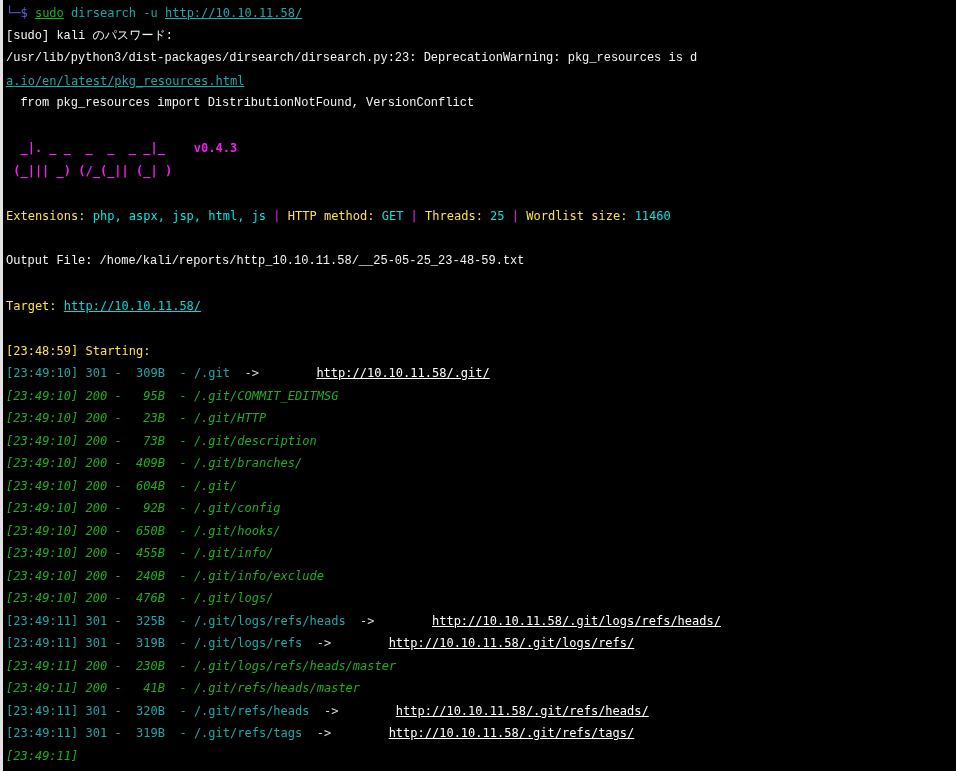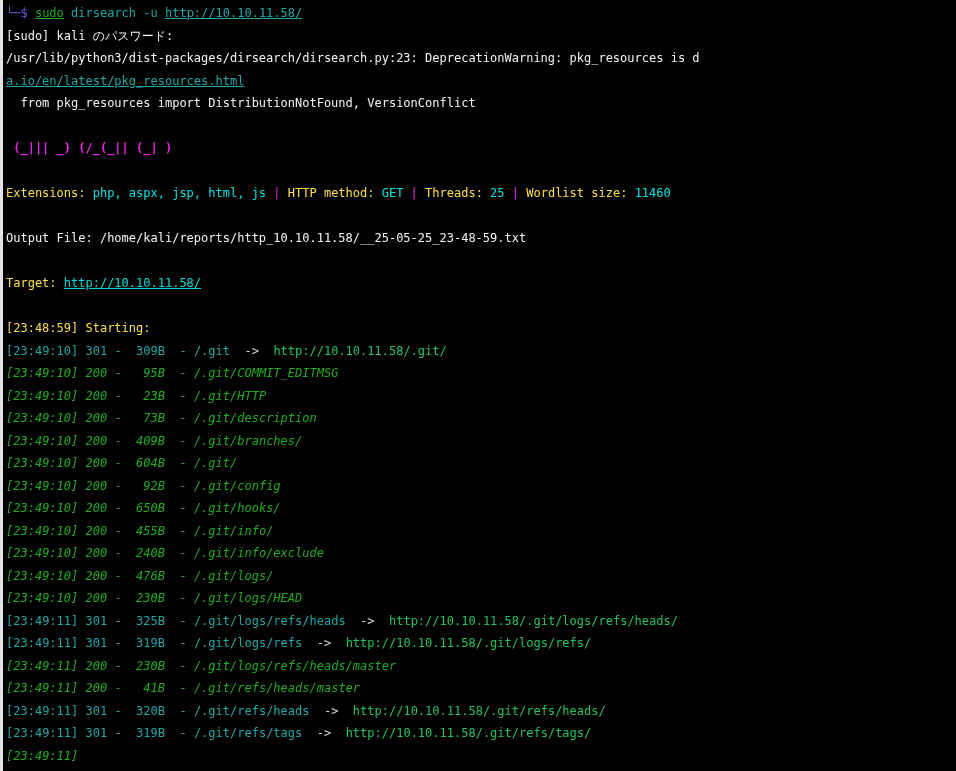--- a/index.html
+++ b/index.html
@@ -10,51 +10,52 @@
     background:#000;
     overflow:hidden;
     border-left:3px solid #e2e2e2;
     padding:2px 0 0 3px;
     font-family:"DejaVu Sans Mono","Liberation Mono",monospace;
     font-size:12px;
     color:#f5f5f5;
     cursor:text;
   }
   .line{height:22.5px;line-height:22.5px;white-space:pre;overflow:hidden;}
-  .c-white{color:#f5f5f5;}
+  .c-white{color:#f5f5f5;font-family:Liberation Mono, monospace;}
   .c-yellow{color:#fde047;}
   .c-cyan{color:#00e5e5;text-align:center;}
   .c-teal{color:#1fa8a8;}
   .c-magenta{color:#ee22ee;}
   .c-green{color:#1fae1f;}
   .c-blue{color:#6060e8;}
   .u{text-decoration:underline;}
   .banner{color:#ee22ee;font-weight:bold;}
   .row.success{color:#1fae1f;font-style:italic;}
   .row.redirect{color:#1fa8a8;}
   .row .arrow{color:#d8d8d8;}
-  .row .url{color:#22c55e;}
+  .row .url{color:#ffffff;text-decoration:underline;margin-left:43px;}
 </style>
 </head>
 <body>
 
 <div id="terminal">
 
   <div class="line"><span class="c-blue">└─$ </span><span class="c-green u">sudo</span><span class="c-teal"> dirsearch -u </span><span class="c-teal u">http://10.10.11.58/</span></div>
 
   <div class="line c-white">[sudo] kali のパスワード:</div>
 
   <div class="line c-white">/usr/lib/python3/dist-packages/dirsearch/dirsearch.py:23: DeprecationWarning: pkg_resources is d</div>
 
   <div class="line"><span class="c-teal u">a.io/en/latest/pkg_resources.html</span></div>
 
   <div class="line c-white">  from pkg_resources import DistributionNotFound, VersionConflict</div>
 
   <div class="line"></div>
 
+  <div class="line banner"><span>  _|. _ _  _  _  _ _|_</span><span>    v0.4.3</span></div>
 
   <div class="line banner"><span> (_||| _) (/_(_|| (_| )</span></div>
 
   <div class="line"></div>
 
   <div class="line"><span class="c-yellow">Extensions: </span><span class="c-cyan">php, aspx, jsp, html, js</span><span class="c-magenta"> | </span><span class="c-yellow">HTTP method: </span><span class="c-cyan">GET</span><span class="c-magenta"> | </span><span class="c-yellow">Threads: </span><span class="c-cyan">25</span><span class="c-magenta"> | </span><span class="c-yellow">Wordlist size: </span><span class="c-cyan">11460</span></div>
 
   <div class="line"></div>
 
   <div class="line c-white">Output File: /home/kali/reports/http_10.10.11.58/__25-05-25_23-48-59.txt</div>
@@ -73,21 +74,20 @@
       <div class="line row success"><span>[</span><span>23:49:10</span><span>] </span><span>200</span><span> - </span><span>  95B</span><span>  - </span><span>/.git/COMMIT_EDITMSG</span></div>
       <div class="line row success"><span>[</span><span>23:49:10</span><span>] </span><span>200</span><span> - </span><span>  23B</span><span>  - </span><span>/.git/HTTP</span></div>
       <div class="line row success"><span>[</span><span>23:49:10</span><span>] </span><span>200</span><span> - </span><span>  73B</span><span>  - </span><span>/.git/description</span></div>
       <div class="line row success"><span>[</span><span>23:49:10</span><span>] </span><span>200</span><span> - </span><span> 409B</span><span>  - </span><span>/.git/branches/</span></div>
       <div class="line row success"><span>[</span><span>23:49:10</span><span>] </span><span>200</span><span> - </span><span> 604B</span><span>  - </span><span>/.git/</span></div>
       <div class="line row success"><span>[</span><span>23:49:10</span><span>] </span><span>200</span><span> - </span><span>  92B</span><span>  - </span><span>/.git/config</span></div>
       <div class="line row success"><span>[</span><span>23:49:10</span><span>] </span><span>200</span><span> - </span><span> 650B</span><span>  - </span><span>/.git/hooks/</span></div>
       <div class="line row success"><span>[</span><span>23:49:10</span><span>] </span><span>200</span><span> - </span><span> 455B</span><span>  - </span><span>/.git/info/</span></div>
       <div class="line row success"><span>[</span><span>23:49:10</span><span>] </span><span>200</span><span> - </span><span> 240B</span><span>  - </span><span>/.git/info/exclude</span></div>
       <div class="line row success"><span>[</span><span>23:49:10</span><span>] </span><span>200</span><span> - </span><span> 476B</span><span>  - </span><span>/.git/logs/</span></div>
-      <div class="line row success"><span>[</span><span>23:49:10</span><span>] </span><span>200</span><span> - </span><span> 230B</span><span>  - </span><span>/.git/logs/HEAD</span></div>
       <div class="line row redirect"><span>[</span><span>23:49:11</span><span>] </span><span>301</span><span> - </span><span> 325B</span><span>  - </span><span>/.git/logs/refs/heads</span><span class="arrow">  -&gt;  </span><span class="url">http://10.10.11.58/.git/logs/refs/heads/</span></div>
       <div class="line row redirect"><span>[</span><span>23:49:11</span><span>] </span><span>301</span><span> - </span><span> 319B</span><span>  - </span><span>/.git/logs/refs</span><span class="arrow">  -&gt;  </span><span class="url">http://10.10.11.58/.git/logs/refs/</span></div>
       <div class="line row success"><span>[</span><span>23:49:11</span><span>] </span><span>200</span><span> - </span><span> 230B</span><span>  - </span><span>/.git/logs/refs/heads/master</span></div>
       <div class="line row success"><span>[</span><span>23:49:11</span><span>] </span><span>200</span><span> - </span><span>  41B</span><span>  - </span><span>/.git/refs/heads/master</span></div>
       <div class="line row redirect"><span>[</span><span>23:49:11</span><span>] </span><span>301</span><span> - </span><span> 320B</span><span>  - </span><span>/.git/refs/heads</span><span class="arrow">  -&gt;  </span><span class="url">http://10.10.11.58/.git/refs/heads/</span></div>
       <div class="line row redirect"><span>[</span><span>23:49:11</span><span>] </span><span>301</span><span> - </span><span> 319B</span><span>  - </span><span>/.git/refs/tags</span><span class="arrow">  -&gt;  </span><span class="url">http://10.10.11.58/.git/refs/tags/</span></div>
       <div class="line row success partial"><span>[</span><span>23:49:11</span><span>] </span><span></span><span></span><span></span></div>
     </div>
 
 </div>

